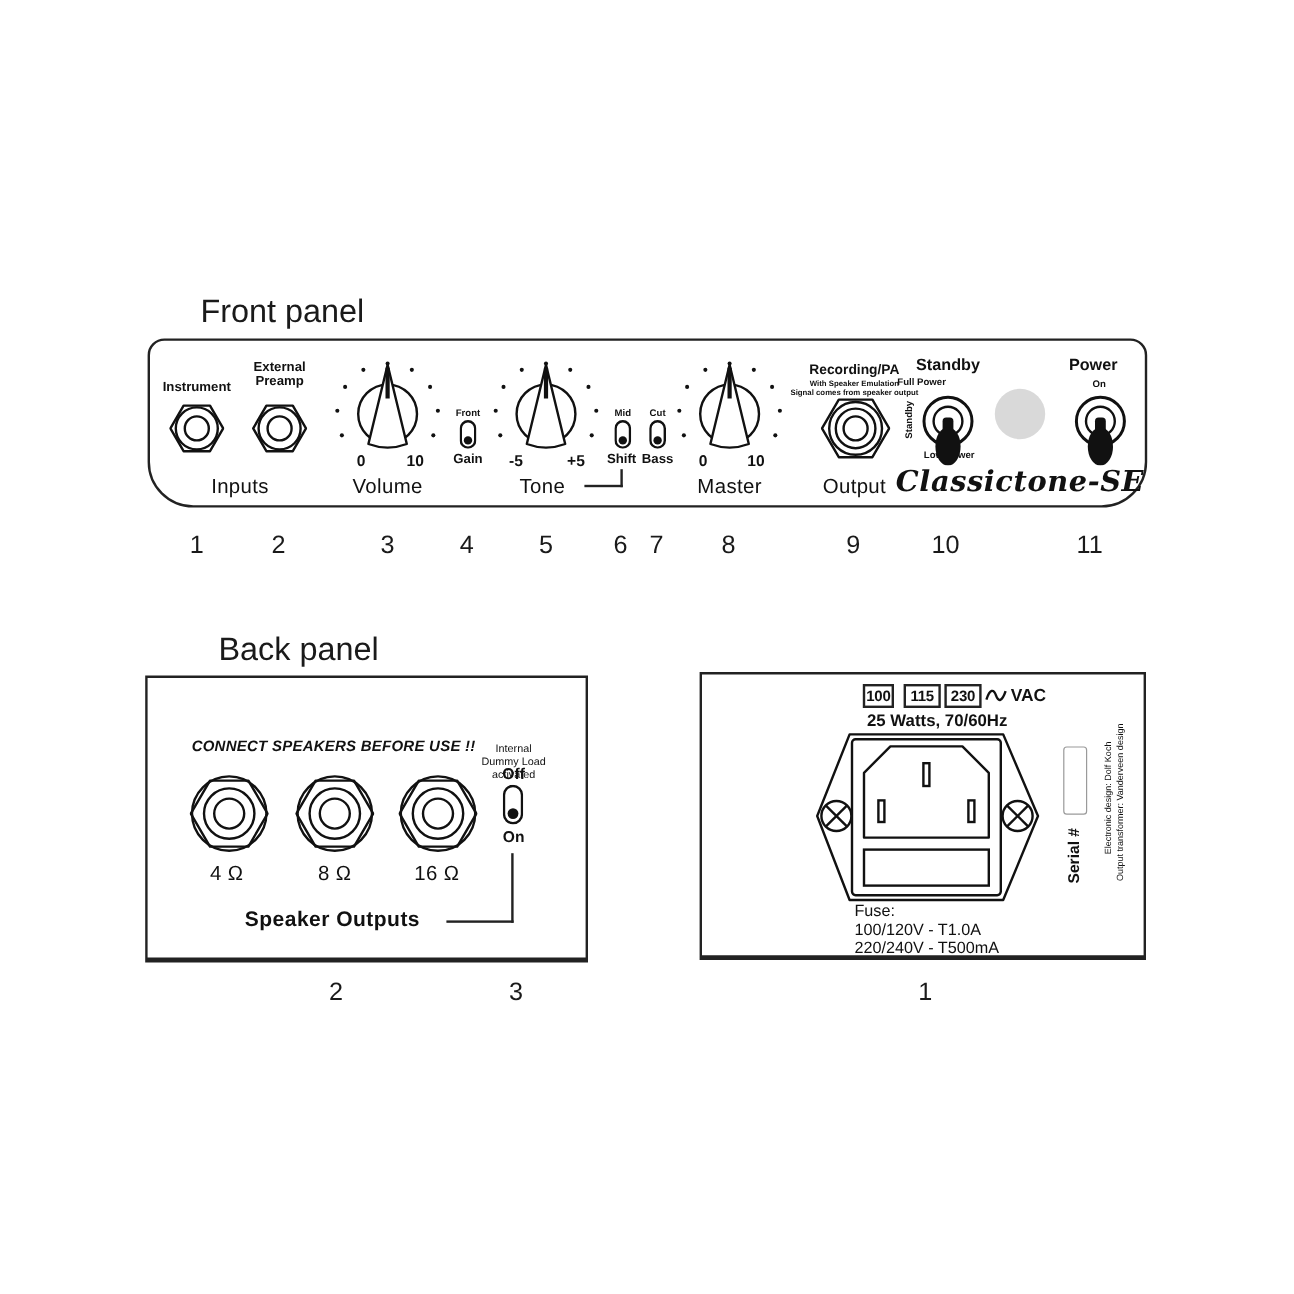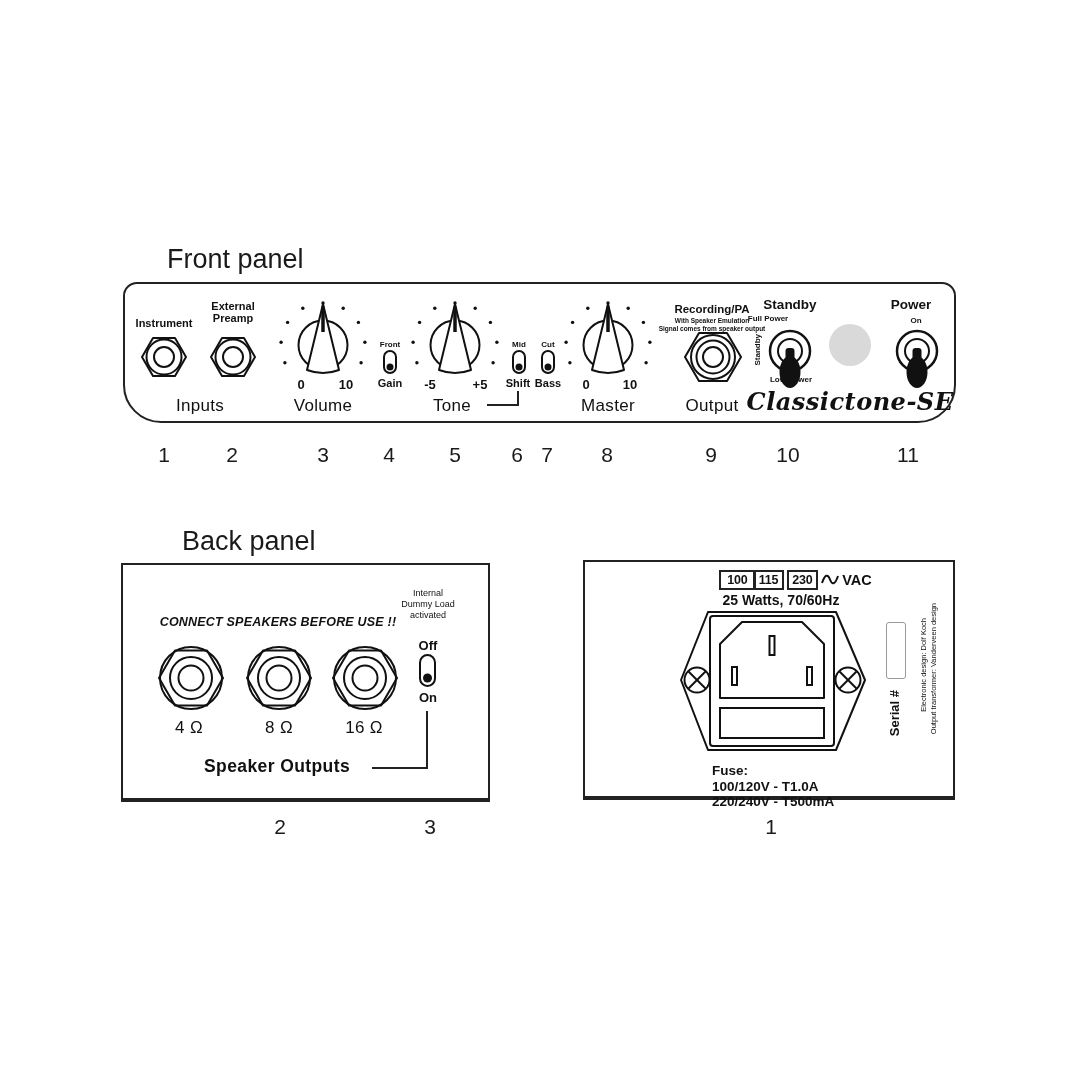--- a/index.html
+++ b/index.html
@@ -21,24 +21,24 @@
   #front-panel{left:123px;top:282px;width:829px;height:137px;border-radius:14px 14px 38px 38px;}
   #back-left{left:121px;top:563px;width:365px;height:233px;border-bottom-width:4px;}
   #back-right{left:583px;top:560px;width:368px;height:234px;border-bottom-width:4px;}
   .line{position:absolute;background:#222;}
   .vtext{position:absolute;writing-mode:vertical-rl;transform:rotate(180deg);white-space:nowrap;}
   .vbox{position:absolute;border:2px solid #222;box-sizing:border-box;
         font-size:12.5px;font-weight:bold;text-align:center;letter-spacing:-.2px;}
   .pilot{position:absolute;border-radius:50%;background:#d9d9d9;}
   .serialbox{position:absolute;border:1.5px solid #9a9a9a;border-radius:3px;background:#fff;}
   svg{position:absolute;overflow:visible;}
-  .fuse{position:absolute;font-size:13.5px;font-weight:bold;line-height:15.5px;white-space:nowrap;margin-top:12px;}
+  .fuse{position:absolute;font-size:13.5px;font-weight:normal;line-height:15.5px;white-space:nowrap;}
   .warn{font-size:12.5px;font-weight:bold;font-style:italic;letter-spacing:.2px;}
   .logo{font-family:"DejaVu Serif",serif;font-style:italic;font-weight:bold;font-size:24px;letter-spacing:.5px;}
-  .dummy{font-size:9px;line-height:11px;font-weight:400;}
+  .dummy{font-size:9px;line-height:11px;font-weight:400;margin-top:31px;}
 </style>
 </head>
 <body>
 
 <svg width="0" height="0" style="position:absolute" aria-hidden="true">
   <defs>
     <symbol id="sym-knob" viewBox="-46 -52 92 104">
       <g fill="#111">
         <circle cx="0" cy="-42" r="1.7"></circle>
         <circle cx="-20.2" cy="-36.8" r="1.7"></circle>
@@ -214,21 +214,21 @@
 
 <span class="c" style="left:277px;top:766px;font-size:17.5px;font-weight:bold;letter-spacing:.4px;">Speaker Outputs</span>
 <div class="line" style="left:372px;top:767px;width:56px;height:2px;"></div>
 <div class="line" style="left:426px;top:711px;width:2px;height:58px;"></div>
 
 <span class="c num" style="left:280px;top:827px;">2</span>
 <span class="c num" style="left:430px;top:827px;">3</span>
 
 <div class="panel" id="back-right"></div>
 
-<div class="vbox" style="left:719px;top:570px;width:37px;height:20px;line-height:16px;">100</div>
+<div class="vbox" style="left:719px;top:570px;width:26px;height:20px;line-height:16px;">100</div>
 <div class="vbox" style="left:753px;top:570px;width:31px;height:20px;line-height:16px;">115</div>
 <div class="vbox" style="left:787px;top:570px;width:31px;height:20px;line-height:16px;">230</div>
 <svg style="left:821px;top:572px;" width="18" height="15">
   <path d="M1,11 C4,2 7,2 9,7.5 C11,13 14,13 17,4" fill="none" stroke="#111" stroke-width="2"></path>
 </svg>
 <span class="c" style="left:857px;top:580px;font-size:14.5px;font-weight:bold;">VAC</span>
 <span class="c" style="left:781px;top:600px;font-size:14px;font-weight:bold;">25 Watts, 70/60Hz</span>
 
 <svg style="left:678px;top:610px;" width="190" height="142" viewBox="0 0 190 142">
   <polygon points="30,2 158,2 187,70 158,140 30,140 3,70" fill="#fff" stroke="#111" stroke-width="2" stroke-linejoin="round"></polygon>

